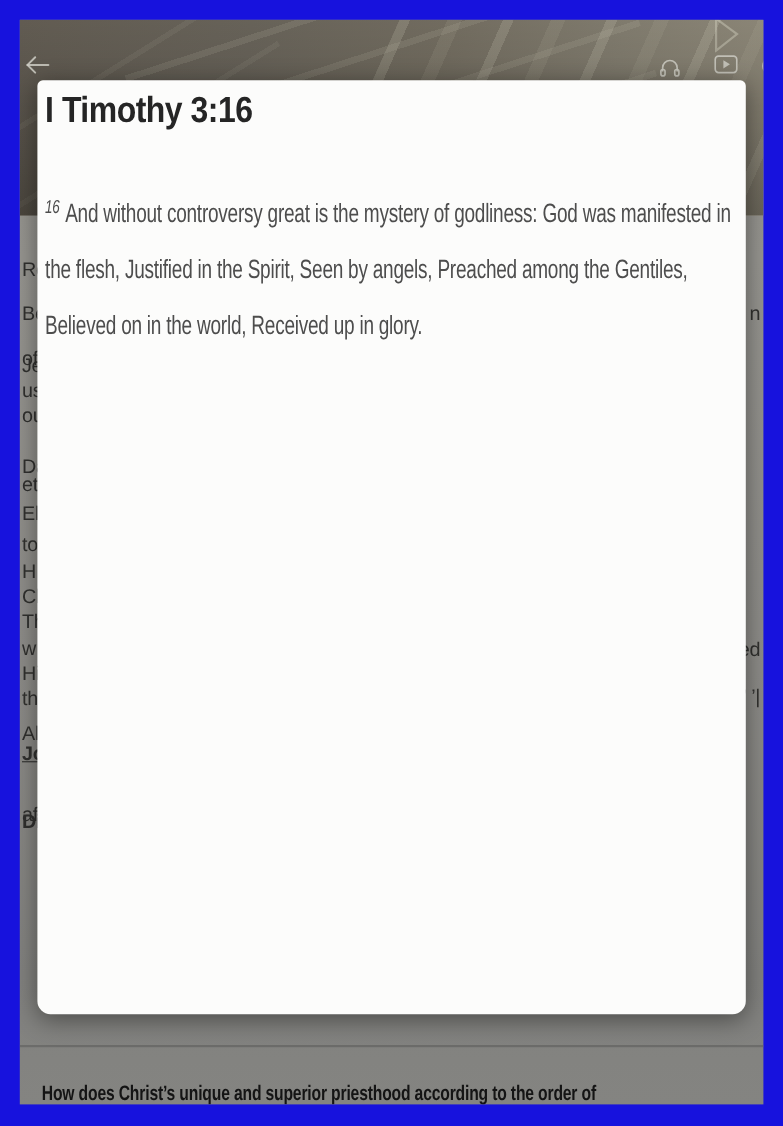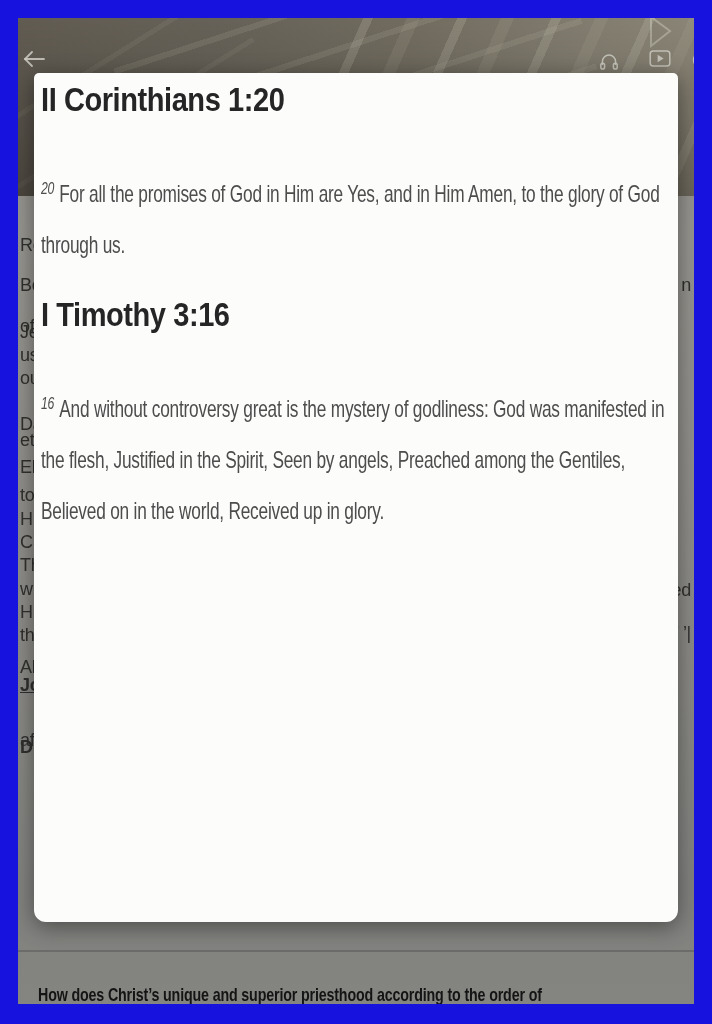--- a/index.html
+++ b/index.html
@@ -168,24 +168,20 @@
   <span class="frag rfrag" style="top: 563px;">ed</span>
 
   <span class="frag rfrag" style="top: 606px;">’ ’|</span>
 </div>
 
   <div class="divider"></div>
   <div class="question">How does Christ’s unique and superior priesthood according to the order of</div>
 
   <div class="card" id="sections">
 
-  <div class="section">
-    <h2>II Corinthians 1:20</h2>
-    <p><sup>20</sup><span>For all the promises of God in Him are Yes, and in Him Amen, to the glory of God through us.</span></p>
-  </div>
 
 
   <div class="section">
     <h2>I Timothy 3:16</h2>
     <p><sup>16</sup><span>And without controversy great is the mystery of godliness: God was manifested in the flesh, Justified in the Spirit, Seen by angels, Preached among the Gentiles, Believed on in the world, Received up in glory.</span></p>
   </div>
 </div>
 
 </div>
 

